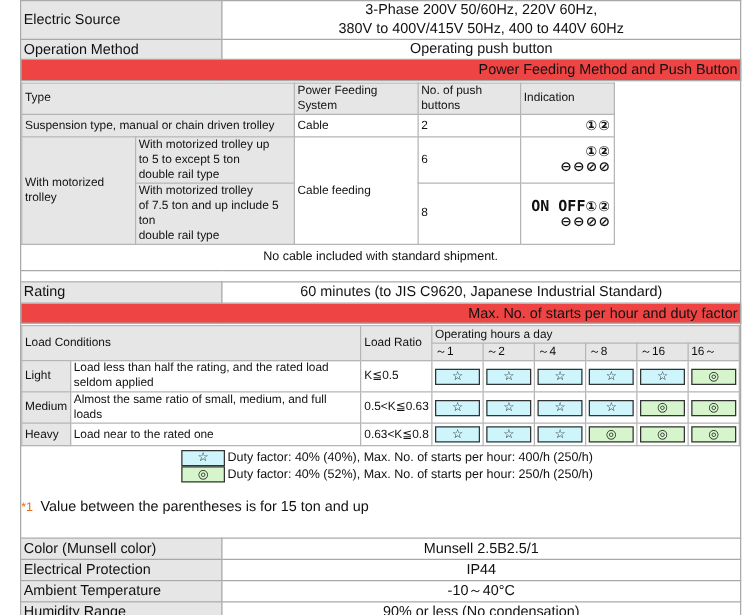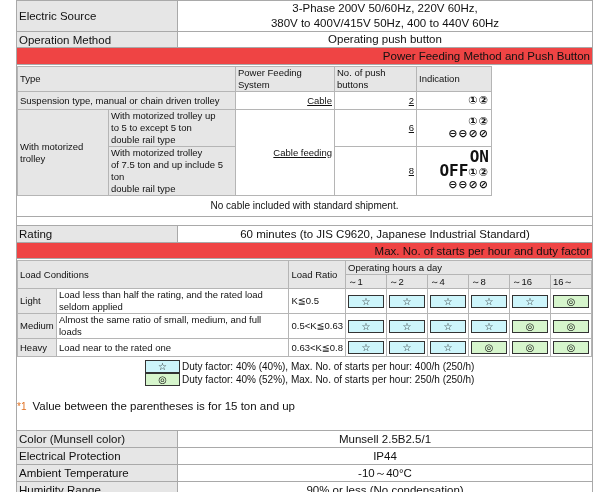--- a/index.html
+++ b/index.html
@@ -11,23 +11,23 @@
   .spec > tbody > tr > td { border:1px solid #a9a9a9; padding:0 2px; }
   .lbl { background:#e6e6e6; width:156px; text-align:left; }
   .val { background:#fff; text-align:center; line-height:15px; }
   .sect { background:#ef4444; text-align:right; }
   .blank { background:#fff; padding:0 !important; }
 
   .inner { font-size:9.5px; margin:1px 0 0 0;padding-left:20px; }
   .inner td { border:1px solid #b5b5b5; padding:0 2px; line-height:12px; }
   .inner .hd { background:#e6e6e6; text-align:left; }
   .inner .g { background:#e6e6e6; }
-  .inner .c { text-align:right;text-decoration:underline; }
+  .inner .c { text-align:left; }
   .ind { font-family:"DejaVu Sans", sans-serif; font-size:11px; letter-spacing:1px; text-align:right; line-height:14px;font-weight:bold; }
-  .onoff { font-family:"DejaVu Sans Mono", monospace; font-size:16px; letter-spacing:0; }
+  .onoff { font-family:"DejaVu Sans Mono", monospace; font-size:12px; letter-spacing:0; }
 
   .note { text-align:center; font-size:10px; padding:4px 0 5px 0; }
 
   .duty { font-size:9.5px; margin-top:1px; }
   .duty td { border:1px solid #b5b5b5; padding:0 2px; line-height:12px; }
   .duty .hd { background:#e6e6e6; text-align:left; }
   .duty .g { background:#e6e6e6; }
   .mark { display:inline-block; width:34px; height:11px; border:1px solid #333;
           text-align:center; font-size:10px; line-height:11px; font-family:"DejaVu Sans", sans-serif; }
   .star { background:#cdf5fb; }

